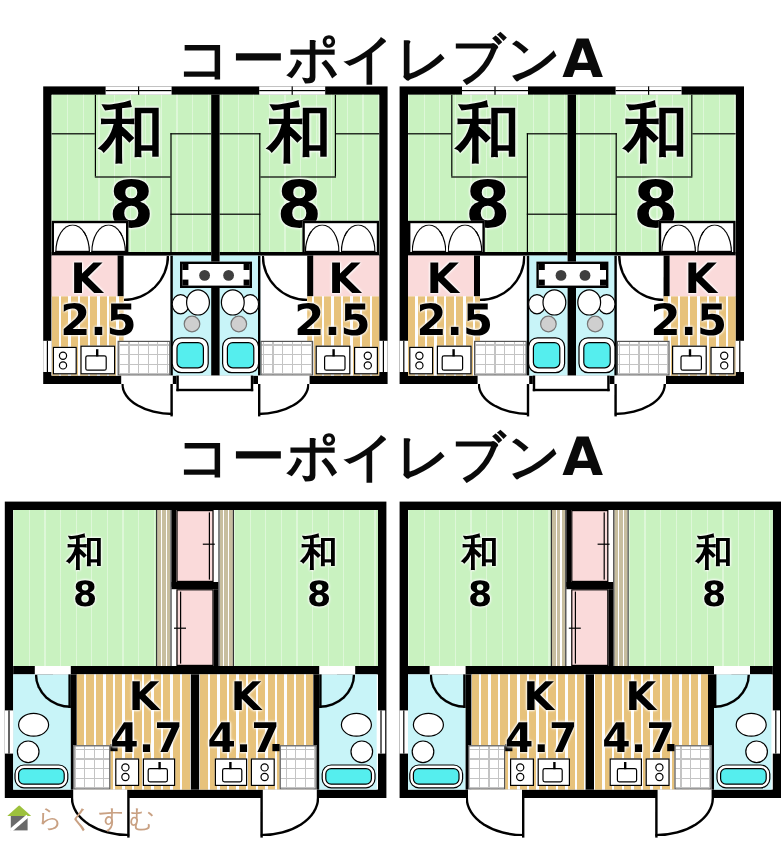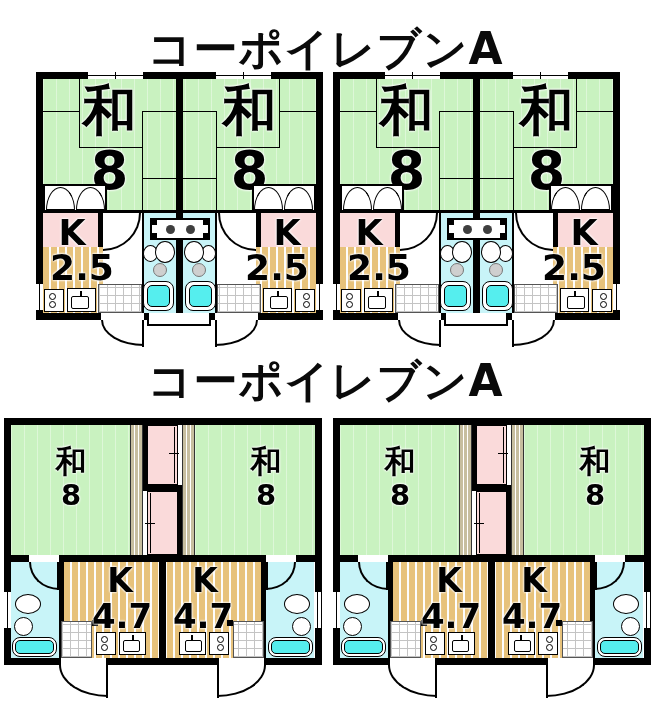--- a/index.html
+++ b/index.html
@@ -285,20 +285,28 @@
 
       <div class="win" style="left:50px;top:96px;width:45px;height:7px;"></div>
       <div class="arc bl" style="left:48px;top:103px;width:49px;height:32px;"></div>
       <div class="seg" style="left:95px;top:103px;width:2px;height:33px;"></div>
     </div>
       <div class="overlay">
       <div class="wall" style="left:148px;top:137px;width:7px;height:96px;"></div>
     </div>
   </div>
 
+  <div class="watermark">
+    <svg width="20" height="22" viewBox="0 0 20 22">
+      <polygon points="10,0 20,9 0,9" fill="#9dc13d"></polygon>
+      <rect x="3" y="9" width="14" height="12" fill="#6a6a6a"></rect>
+      <path d="M3,21 L17,9" stroke="#ffffff" stroke-width="3"></path>
+    </svg>
+    <span class="wm-text">らくすむ</span>
+  </div>
 
 <div class="block blockA" style="left: 333px; top: 72px; width: 287px; height: 248px;">
 
     <div class="unitA">
       <div class="abs tatami" style="left:0;top:0;width:133px;height:133px;">
         <div class="seg" style="left:0;top:32px;width:36px;height:1px;"></div>
         <div class="seg" style="left:36px;top:0;width:1px;height:68px;"></div>
         <div class="seg" style="left:36px;top:68px;width:63px;height:1px;"></div>
         <div class="seg" style="left:99px;top:32px;width:34px;height:1px;"></div>
         <div class="seg" style="left:99px;top:32px;width:1px;height:101px;"></div>

